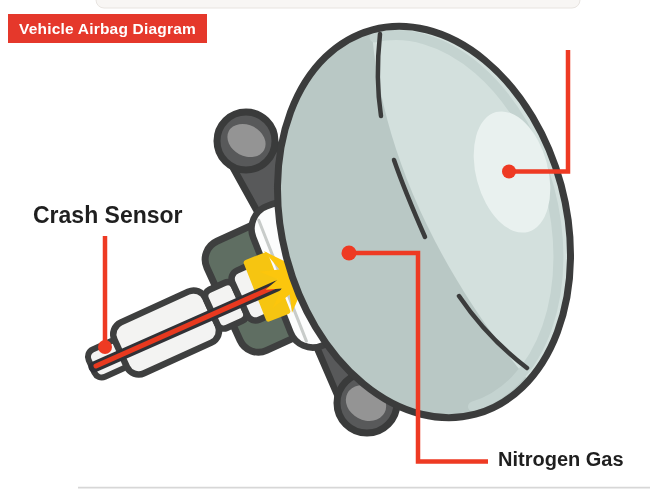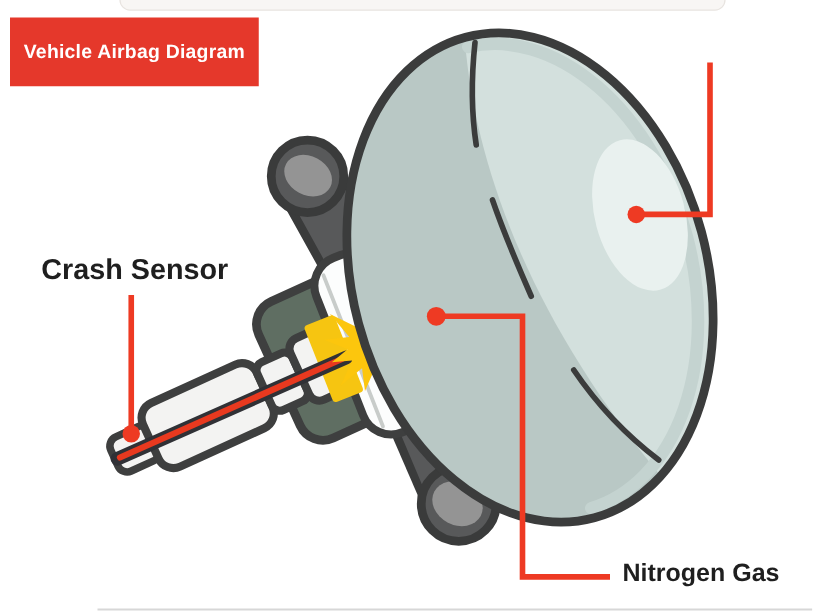--- a/index.html
+++ b/index.html
@@ -1,21 +1,21 @@
 <!DOCTYPE html>
 <html><head>
 <meta charset="utf-8">
 <style>
   html,body{margin:0;padding:0;background:#ffffff;}
   #stage{position:relative;width:650px;height:489px;background:#ffffff;overflow:hidden;
          font-family:"Liberation Sans", sans-serif;}
   #art{position:absolute;left:0;top:0;width:650px;height:489px;}
   .callout{position:absolute;font-weight:bold;color:#1f1f1f;white-space:nowrap;}
   #banner{position:absolute;left:8px;top:14px;background:#e5382b;color:#ffffff;
-          font-weight:bold;font-size:15.5px;line-height:19px;padding:18px 11px;
+          font-weight:bold;font-size:15.5px;line-height:19px;padding:5px 11px;
           letter-spacing:0.2px;}
   #label-airbag{left:531px;top:20px;font-size:23px;}
   #label-crash{left:33px;top:202px;font-size:23px;}
   #label-nitrogen{left:498px;top:448px;font-size:20px;}
 </style>
 </head>
 <body>
 
 <div id="stage">
 

